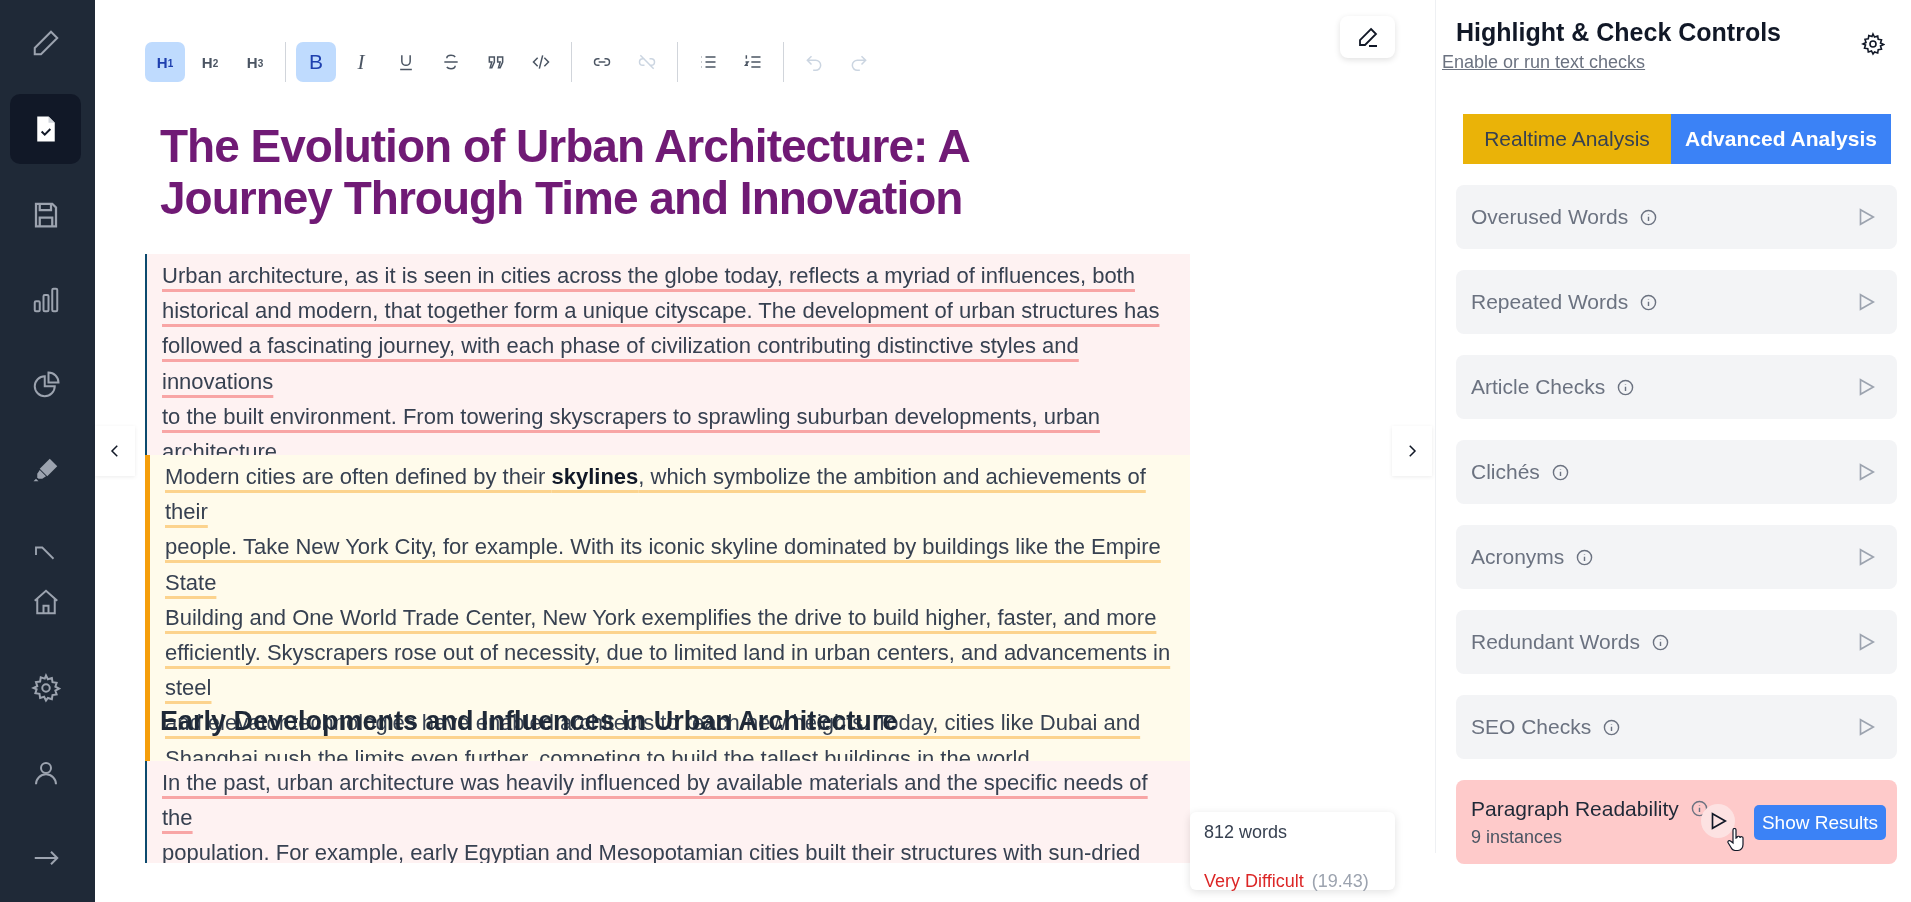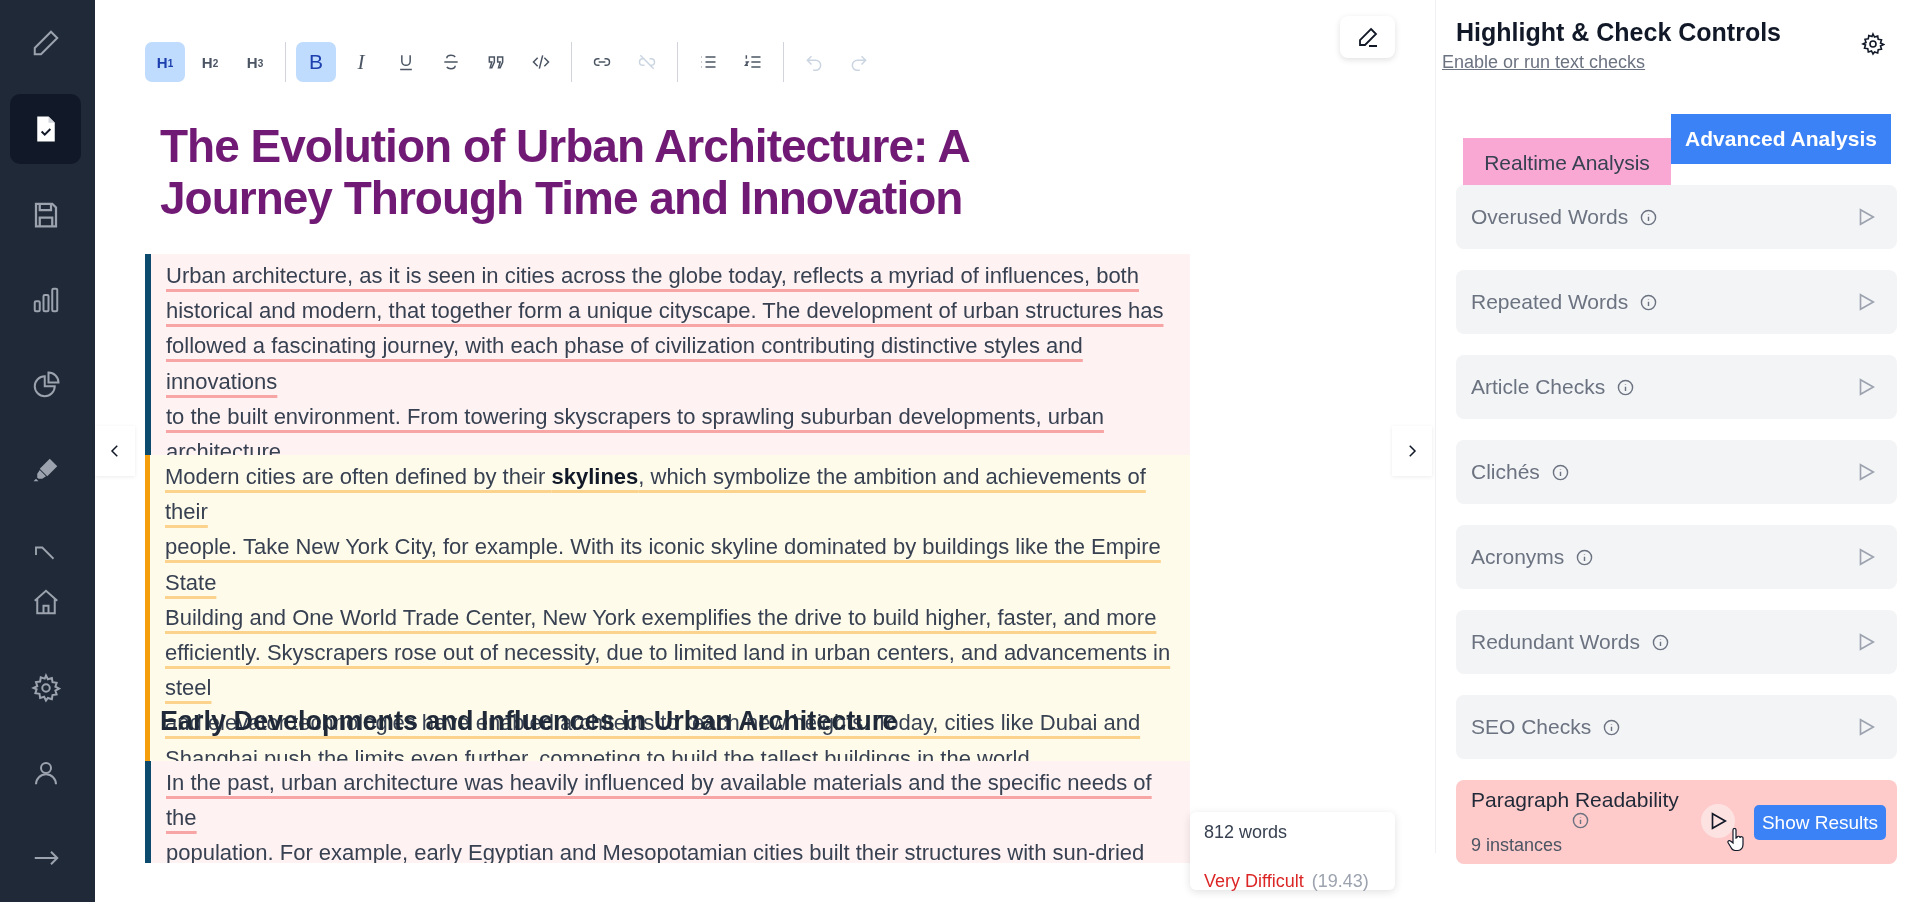--- a/index.html
+++ b/index.html
@@ -21,21 +21,21 @@
   .tb-btn svg { width: 20px; height: 20px; }
   .tb-sep { width: 1px; height: 40px; background: #d1d5db; margin: 0 10px 0 5px; }
   .hx { font-size: 15px; font-weight: 600; }
   .hx sub { font-size: 10px; vertical-align: baseline; position: relative; top: 1px; }
 
   .pen-btn { position: absolute; left: 1245px; top: 16px; width: 55px; height: 42px; background: #fff; border-radius: 8px; box-shadow: 0 2px 6px rgba(0,0,0,0.12); display: flex; align-items: center; justify-content: center; cursor: pointer; }
 
   .doc-title { position: absolute; left: 65px; top: 120px; width: 900px; font-size: 46px; line-height: 52px; font-weight: 800; color: #701a75; letter-spacing: -1px; font-family: "Liberation Sans", sans-serif; }
 
   .para { position: absolute; left: 50px; width: 1045px; padding: 4px 6px 4px 15px; font-size: 22px; line-height: 35.2px; color: #374151; }
-  .para.red { background: #fef2f2; border-left: 6px solid #0c4a6e; }
+  .para.red { background: #fef2f2; border-left: 2px solid #0c4a6e; }
   .para.orange { background: #fffbeb; border-left: 5px solid #f59e0b; }
   .para.red .u { text-decoration: underline; text-decoration-color: #f8a5a5; text-decoration-thickness: 3px; text-underline-offset: 6px; }
   .para.orange .u { text-decoration: underline; text-decoration-color: #fcd38d; text-decoration-thickness: 3px; text-underline-offset: 6px; }
   .para b { color: #111827; }
 
   .subhead { position: absolute; left: 65px; top: 706px; font-size: 27px; font-weight: 600; color: #1f2937; }
 
   .nav-arrow { position: absolute; width: 40px; height: 50px; background: #fff; display: flex; align-items: center; justify-content: center; cursor: pointer; box-shadow: 0 1px 4px rgba(0,0,0,0.08); }
   .nav-arrow svg { width: 18px; height: 18px; }
 
@@ -45,29 +45,29 @@
   .stats .lvl .diff { color: #dc2626; }
   .stats .lvl .score { color: #9ca3af; margin-left: 8px; }
 
   
   .panel { position: absolute; left: 1435px; top: 0; width: 476px; height: 853px; background: #fff; border-left: 1px solid #eef0f3; }
   .panel-title { position: absolute; left: 20px; top: 18px; font-size: 25px; font-weight: 600; color: #111827; }
   .panel-sub { position: absolute; left: 6px; top: 52px; font-size: 18px; color: #6b7280; text-decoration: underline; }
   .gear { position: absolute; left: 425px; top: 32px; width: 24px; height: 24px; cursor: pointer; }
   .tabs { position: absolute; left: 27px; top: 114px; width: 428px; height: 50px; display: flex; }
   .tab { height: 50px; display: flex; align-items: center; justify-content: center; font-size: 21px; cursor: pointer; }
-  .tab.off { width: 208px; background: #f9a8d4; color: #374151; margin-top: 24px; }
+  .tab.off { width: 208px; background: #eab308; color: #374151; }
   .tab.on { width: 220px; background: #3b82f6; color: #fff; font-weight: bold; }
 
   .card { position: absolute; left: 20px; width: 441px; height: 64px; background: #f3f4f6; border-radius: 8px; display: flex; align-items: center; padding: 0 15px; cursor: pointer; }
   .card .lbl { font-size: 21px; color: #6b7280; font-weight: 500; }
   .card .info { width: 17px; height: 17px; margin-left: 12px; }
   .card .play { position: absolute; right: 20px; top: 21px; width: 22px; height: 22px; }
   .card.active { background: #fecaca; height: 84px; align-items: flex-start; flex-direction: column; justify-content: center; }
-  .card.active .row { display: flex; align-items: center; flex-direction: column; }
+  .card.active .row { display: flex; align-items: center; }
   .card.active .lbl { color: #1f2937; }
   .card.active .count { font-size: 18px; color: #4b5563; margin-top: 6px; }
   .card.active .play-circle { position: absolute; left: 245px; top: 24px; width: 34px; height: 34px; border-radius: 50%; background: #fde2e2; display: flex; align-items: center; justify-content: center; }
   .show-btn { position: absolute; left: 298px; top: 25px; width: 132px; height: 35px; background: #3b82f6; color: #fff; border-radius: 5px; font-size: 19px; display: flex; align-items: center; justify-content: center; cursor: pointer; }
   .cursor { position: absolute; left: 270px; top: 48px; width: 20px; height: 24px; }
 </style>
 </head>
 <body>
 
 <div class="app">

